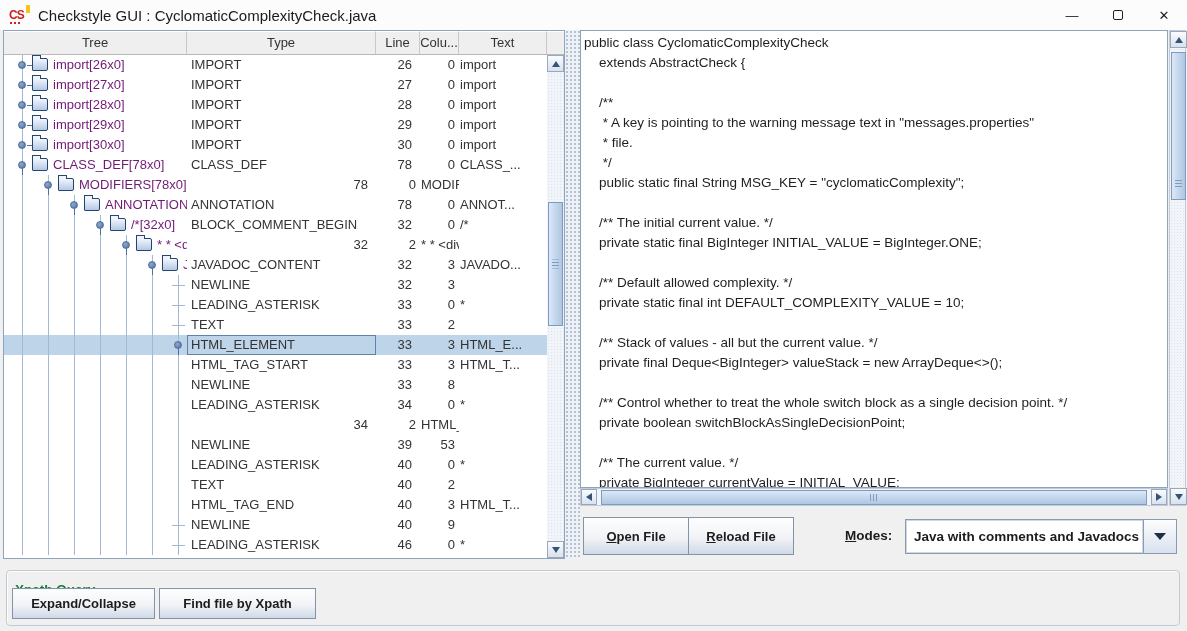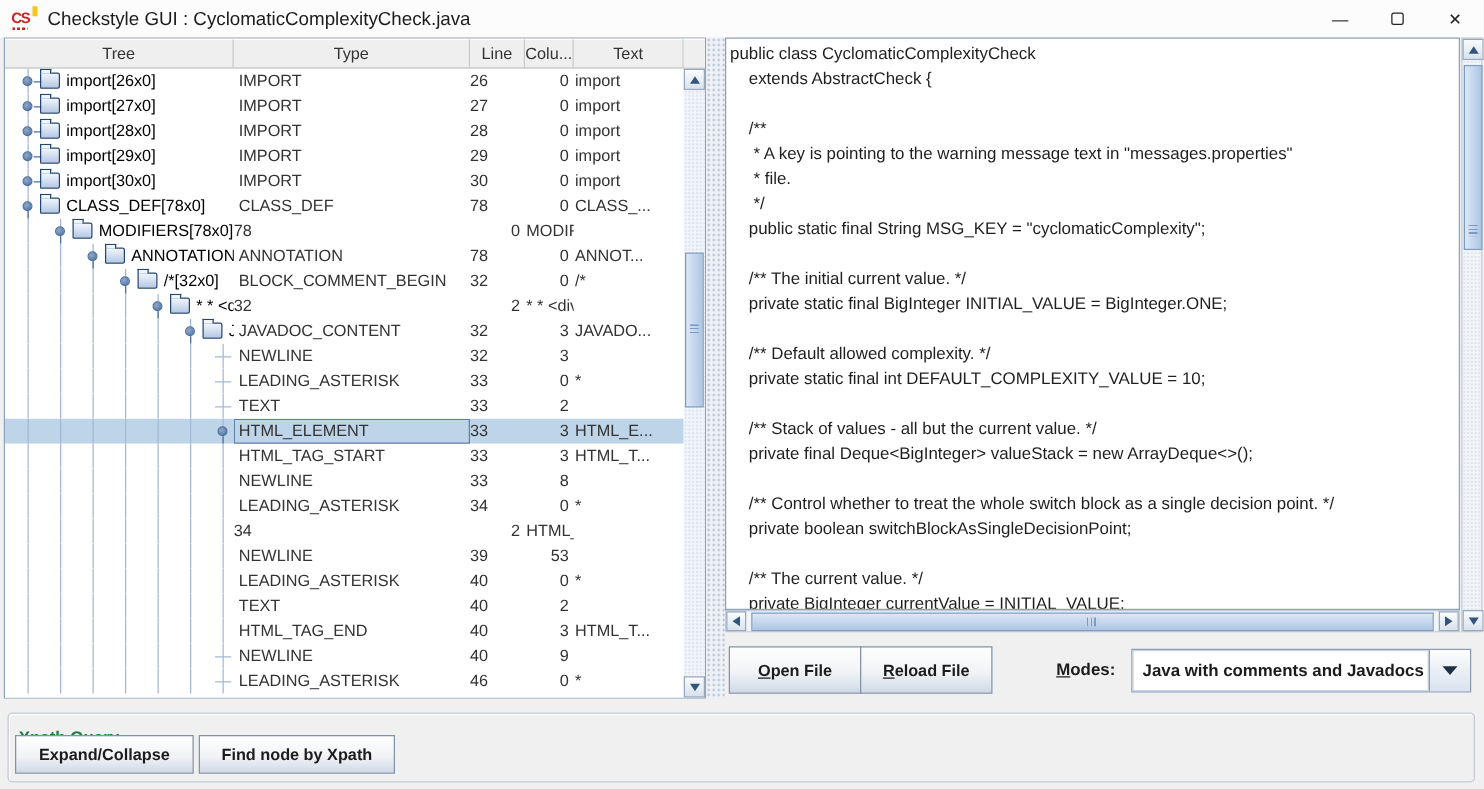--- a/index.html
+++ b/index.html
@@ -25,34 +25,34 @@
   .tree-header { display:grid; grid-template-columns:183px 189px 44px 39px 88px 17px; height:24px; background:var(--header-bg,#efefef); border-bottom:1px solid #b9b9b9; }
   .th { font-size:13px; color:#333; text-align:center; line-height:22px; border-right:1px solid #c9c9c9; border-top:1px solid #fff; overflow:hidden; white-space:nowrap; }
   .th-filler { border-right:none; background:var(--header-bg,#efefef); }
   .tree-body { position:absolute; left:0; top:24px; width:543px; height:503px; overflow:hidden; background:#fff; }
 
   .trow { display:grid; grid-template-columns:183px 189px 44px 39px 88px; height:20px; background:#fff; }
   .trow.selected { background:var(--selection-highlight,#bed4e8); }
   .cell { font-size:13px; color:#333; line-height:20px; white-space:nowrap; overflow:hidden; position:relative; }
   .type-cell { padding-left:4px; }
   .type-cell.focus { box-shadow:inset 0 0 0 1px var(--focus-cell-border,#5f82ab); }
-  .line-cell { padding-right:8px; }
+  .line-cell { text-align:right; padding-right:8px; }
   .col-cell { text-align:right; padding-right:4px; }
   .text-cell { padding-left:1px; }
 
   .tree-cell .vline { position:absolute; top:0; bottom:0; width:1px; background:var(--tree-connector,#a3b8d4); }
   .tree-cell .dash { position:absolute; height:1px; width:13px; background:var(--tree-connector,#a3b8d4); top:10px; }
   .tree-cell .knob { position:absolute; width:8px; height:8px; border-radius:50%; top:6px;
       background:radial-gradient(circle at 35% 35%, #8fa9cc, var(--knob,#4d6f9d)); border:1px solid var(--knob,#4d6f9d); }
   .tree-cell .stem-h { position:absolute; width:8px; height:1px; background:var(--knob,#4d6f9d); top:10px; }
   .tree-cell .stem-v { position:absolute; width:1px; height:6px; background:var(--knob,#4d6f9d); top:14px; }
   .ficon { position:absolute; top:3px; width:16px; height:13px; border:1px solid var(--folder-border,#24466e); border-radius:1px 2px 2px 1px;
       background:linear-gradient(180deg, var(--folder-fill-top,#f0f5fd) 0%, var(--folder-fill-bottom,#b6c8e4) 100%); }
   .ficon::before { content:""; position:absolute; left:-1px; top:-4px; width:7px; height:3px; background:var(--folder-fill-top,#f0f5fd); border:1px solid var(--folder-border,#24466e); border-bottom:none; }
-  .tlabel { position:absolute; top:0; line-height:20px; font-size:13px; color:#000000; white-space:nowrap; }
+  .tlabel { position:absolute; top:0; line-height:20px; font-size:13px; color:#701a75; white-space:nowrap; }
 
   
   .vscroll { position:absolute; width:17px; background:var(--scrollbar-track,#f1f4f8); }
   .left-vscroll { right:0; top:24px; bottom:0; }
   .strack { position:absolute; left:0; right:0; top:17px; bottom:17px;
       background-image:radial-gradient(circle, #dde3ec 0.8px, transparent 0.8px); background-size:3px 3px; }
   .sbtn { position:absolute; left:0; width:17px; height:17px; border:1px solid #99a8bc;
       background:linear-gradient(180deg,#fafcfe,#d8e2ee); display:flex; align-items:center; justify-content:center; }
   .sbtn-top { top:0; } .sbtn-bottom { bottom:0; }
   .arr-up { width:0; height:0; border-left:4px solid transparent; border-right:4px solid transparent; border-bottom:6px solid var(--arrow-color,#35547a); }
@@ -592,14 +592,14 @@
           </div>
       </div>
     </div>
   </div>
 </div>
 
 <div class="xpath-panel">
   <div class="xpath-box"></div>
   <span class="xpath-title">Xpath Query</span>
   <button class="jbutton btn-expand">Expand/Collapse</button>
-  <button class="jbutton btn-find">Find node by Xpath</button>
+  <button class="jbutton btn-find">Find file by Xpath</button>
 </div>
 
 </body></html>

